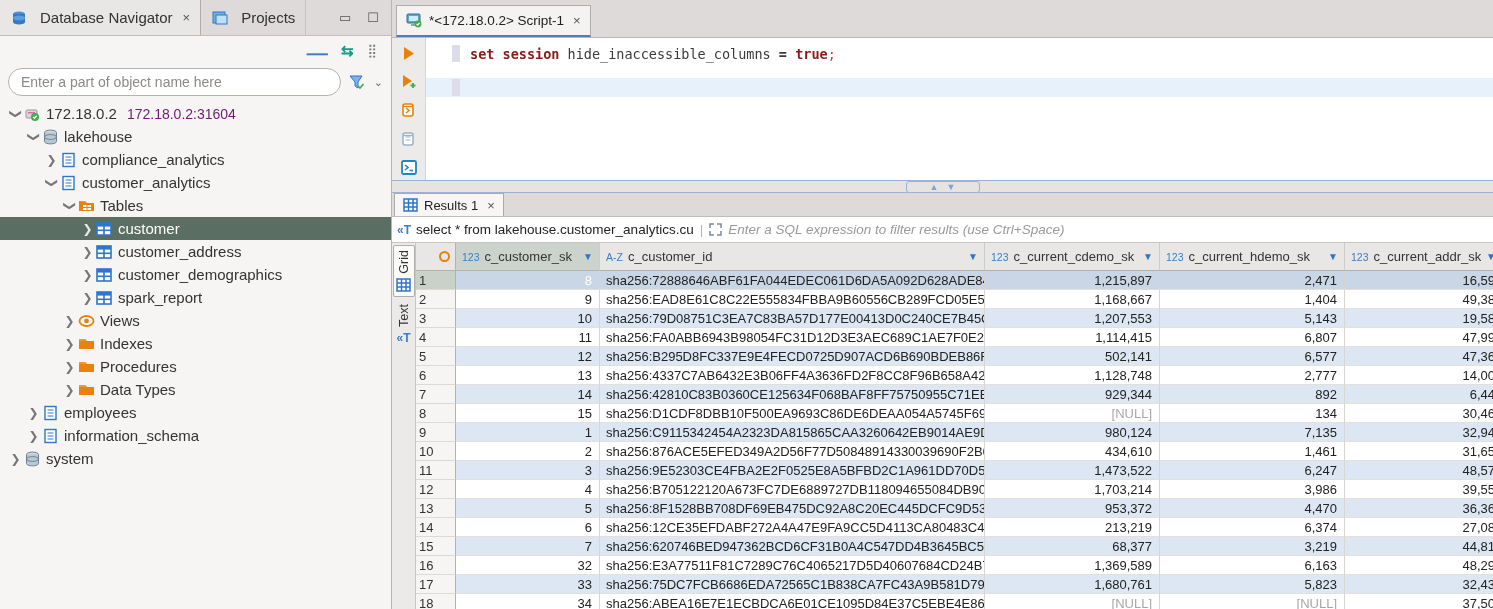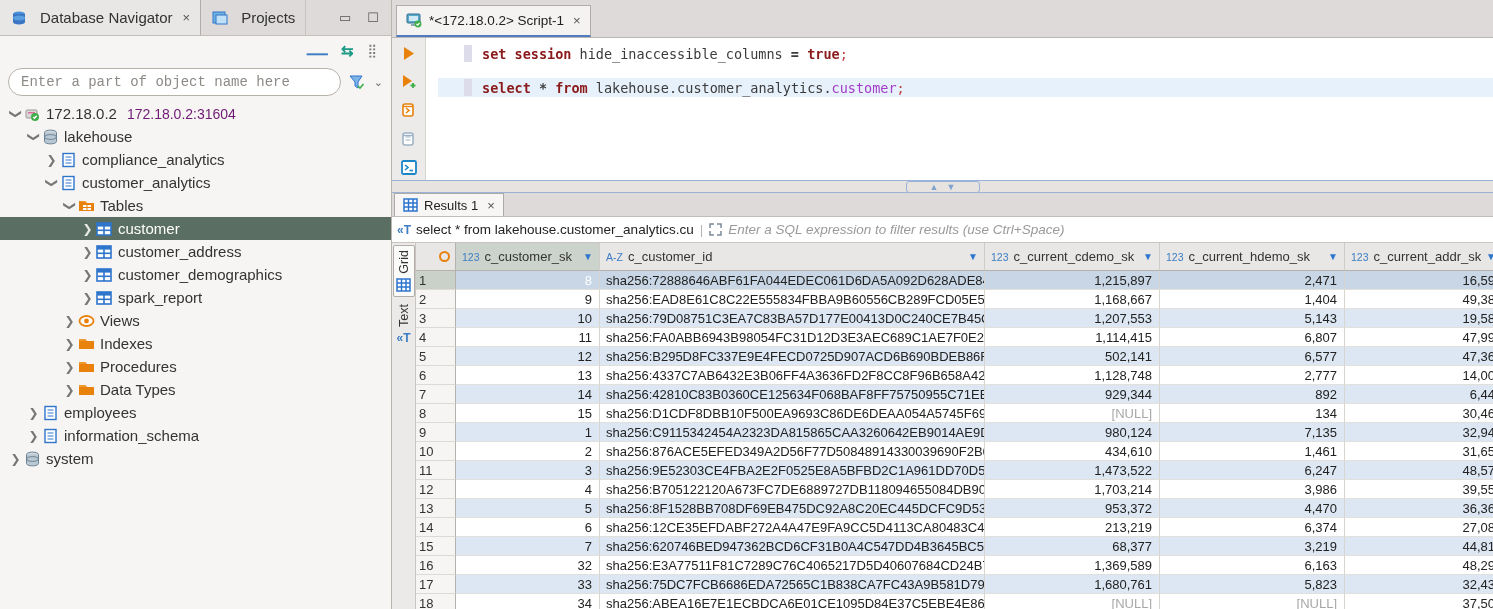--- a/index.html
+++ b/index.html
@@ -14,42 +14,42 @@
   .lp-tab.active { background:#e9e7e5; border-right:1px solid #b2ada8; }
   .lp-tab.plain  { border-right:1px solid #c7c2bd; }
   .win-ctrls { margin-left:auto; display:flex; align-items:center; gap:16px; padding-right:12px; color:#555; }
   .win-glyph { font-size:13px; cursor:default; }
   .lp-toolbar { height:28px; display:flex; align-items:center; justify-content:flex-end; gap:14px; padding-right:14px; }
   .tb-ic { font-size:14px; line-height:1; }
   .ic-collapse { color:#3d7dc4; font-weight:bold; letter-spacing:-2px; }
   .ic-link { color:#1d9a86; font-size:15px; font-weight:bold; }
   .ic-kebab { color:#777; font-size:13px; letter-spacing:0; }
   .lp-search-row { height:36px; display:flex; align-items:center; padding:0 8px; gap:8px; }
-  .lp-search { flex:1; height:28px; border:1px solid #b7b2ac; border-radius:14px; background:#fff; padding:0 12px; font-size:14px; color:#333; font-family:Liberation Mono, monospace; }
+  .lp-search { flex:1; height:28px; border:1px solid #b7b2ac; border-radius:14px; background:#fff; padding:0 12px; font-size:14px; color:#333; font-family:Liberation Sans, sans-serif; }
   .lp-search::placeholder { color:#8d8a86; }
   #tree { flex:1; overflow:hidden; padding-top:2px; }
   .tree-row { height:23px; display:flex; align-items:center; font-size:15px; color:#333; white-space:nowrap; }
   .tree-row.selected { background:#5b6e63; color:#fff; }
   .tw-exp { width:15px; text-align:center; color:#777; font-size:12px; flex:none; }
   .tree-row.selected .tw-exp { color:#e8e8e8; }
   .tw-exp.open { transform:rotate(90deg); }
   .tw-ic { width:18px; height:16px; flex:none; margin-right:5px; display:inline-flex; align-items:center; justify-content:center; }
   .tw-detail { color:#701a75; margin-left:10px; font-size:14px; }
 
   
   #right { width:1101px; height:609px; display:flex; flex-direction:column; }
 
   .ed-tabbar { height:38px; background:#dedad9; border-bottom:1px solid #bcb7b2; display:flex; align-items:flex-end; padding-left:4px; }
   .ed-tab { height:32px; background:#f4f3f1; border:1px solid #b2ada8; border-bottom:2px solid #4f7cbf; display:flex; align-items:center; gap:6px; padding:0 9px; font-size:13.5px; color:#222; }
   .close-x { color:#555; font-size:13px; margin-left:3px; }
 
   #editor { height:142px; background:#fff; display:flex; }
   .ed-ltb { width:34px; background:#ecebe9; border-right:1px solid #d8d4d0; display:flex; flex-direction:column; align-items:center; padding-top:8px; gap:13px; }
   .ed-code { flex:1; position:relative; font-family:"DejaVu Sans Mono", monospace; font-size:13.5px; }
-  .code-line { position:absolute; left:12px; right:0; height:19px; display:flex; align-items:center;text-align:center; }
+  .code-line { position:absolute; left:0; right:0; height:19px; display:flex; align-items:center;text-align:center; }
   .code-line .stmt-bar { width:8px; height:17px; background:#dcdcea; margin-left:26px; flex:none; }
   .code-line .code-text { padding-left:10px; white-space:pre; }
   .code-line.hl { background:#e7f1fb; }
   .kw { color:#8b1a1a; font-weight:bold; }
   .pl { color:#3b3b3b; }
   .op { color:#3b3b3b; font-weight:bold; }
   .obj { color:#a23bc8; }
   .semi { color:#c24040; }
 
   #splitter { height:13px; background:#e6e3e1; border-top:1px solid #9ab2d8; border-bottom:1px solid #9ab2d8; position:relative; }
@@ -384,21 +384,20 @@
           </span>
       </div>
       <div class="ed-code" id="code">
           <div class="code-line" style="top: 6px;">
             <span class="stmt-bar"></span>
             <span class="code-text"><span class="kw">set session</span><span class="pl"> hide_inaccessible_columns </span><span class="op">=</span><span class="pl"> </span><span class="kw">true</span><span class="semi">;</span></span>
           </div>
           <div class="code-line" style="top: 23px;"></div>
           <div class="code-line hl" style="top: 40px;">
             <span class="stmt-bar"></span>
-            <span class="code-text"><span class="kw">select</span><span class="pl"> </span><span class="op">*</span><span class="pl"> </span><span class="kw">from</span><span class="pl"> lakehouse.customer_analytics.</span><span class="obj">customer</span><span class="semi">;</span></span>
           </div>
         </div>
     </div>
 
     <div id="splitter">
       <div class="split-grip">
         <span>▲</span>
         <span>▼</span>
       </div>
     </div>

